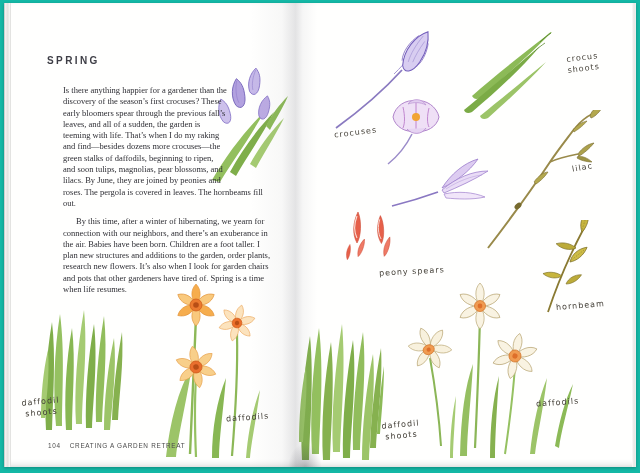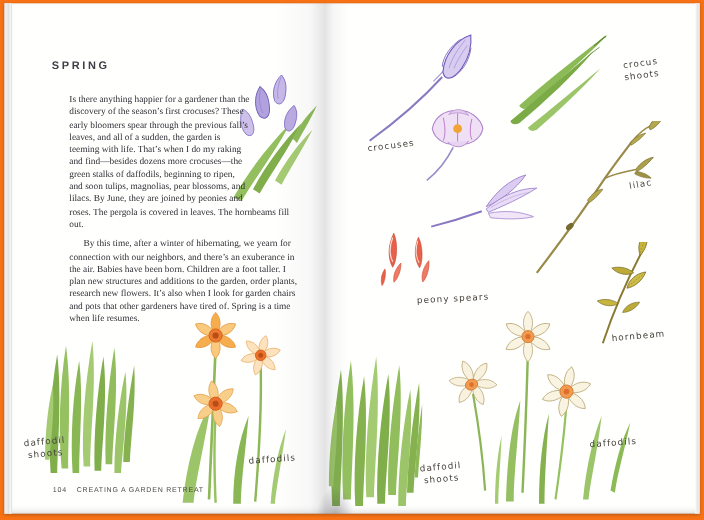--- a/index.html
+++ b/index.html
@@ -1,16 +1,16 @@
 <!DOCTYPE html>
 <html><head>
 <meta charset="utf-8">
 <style>
   html,body{margin:0;padding:0;}
-  .photo{position:relative;width:640px;height:473px;background:#f97316;overflow:hidden;
+  .photo{position:relative;width:640px;height:473px;background:#14b8a6;overflow:hidden;
          font-family:"Liberation Sans",sans-serif;}
   .book{position:absolute;left:4px;top:3px;width:631px;height:464px;background:#fffffe;
         box-shadow:0 1px 3px rgba(0,0,0,.25), inset 0 -6px 9px -7px rgba(0,0,0,.28), inset 0 3px 4px -4px rgba(0,0,0,.08);
         border-left:1px solid #cfcfce;}
   .stack-edge{position:absolute;left:0;top:0;bottom:0;width:5px;
         background:linear-gradient(90deg,#f3f3f2 0%,#e2e2e0 55%,#fafaf9 100%);
         border-right:1px solid #e3e3e1;}
   .stack-edge-right{position:absolute;right:0;top:0;bottom:0;width:4px;
         background:linear-gradient(270deg,#efefee 0%,#e7e7e5 50%,#fcfcfb 100%);}
   .gutter{position:absolute;left:250px;top:3px;width:80px;height:464px;z-index:6;pointer-events:none;

